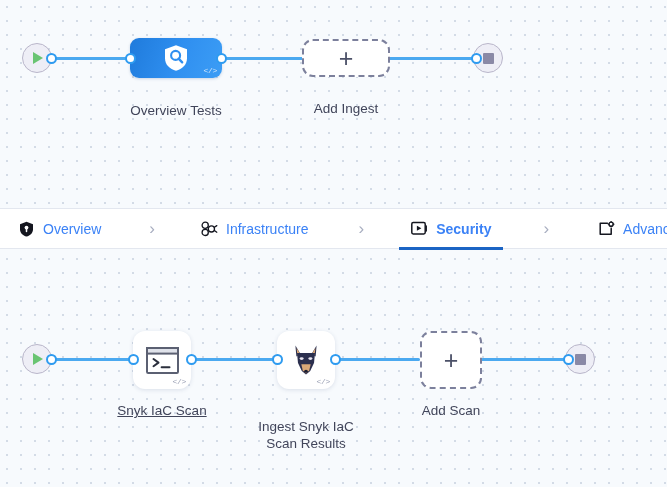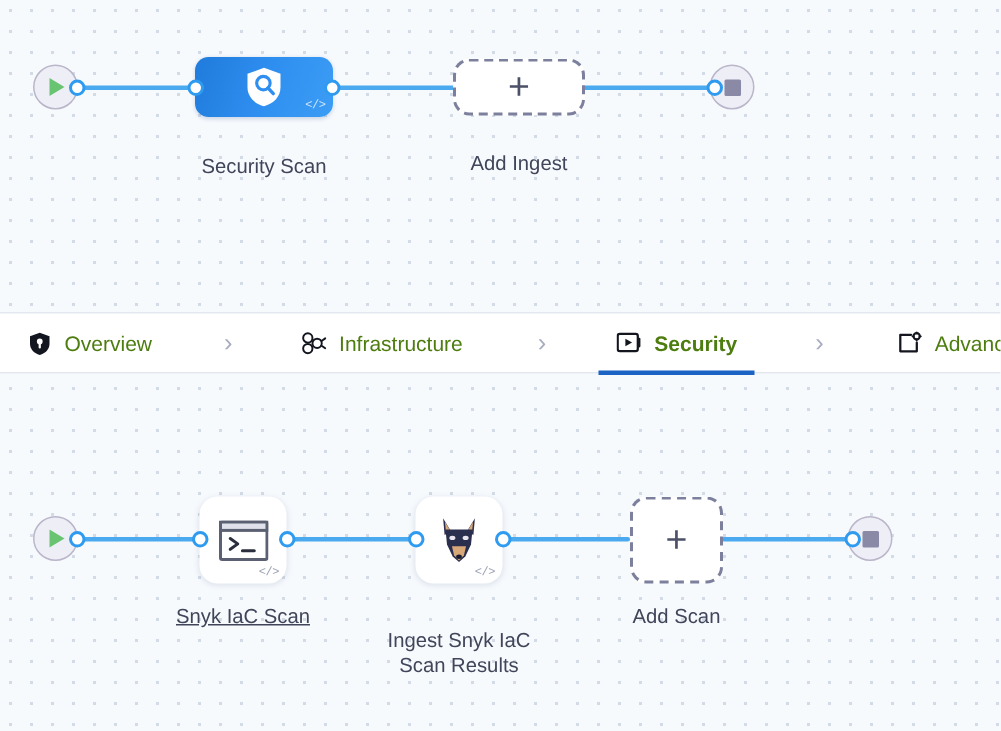--- a/index.html
+++ b/index.html
@@ -92,21 +92,21 @@
   .tabbar{
     position:absolute;left:0;top:208px;width:667px;height:41px;
     background:#ffffff;box-sizing:border-box;
     border-top:1px solid #e3e7ef;border-bottom:1px solid #e3e7ef;
     display:flex;align-items:center;
   }
   .tab{
     display:flex;align-items:center;gap:8px;height:40px;
     padding:0 2px;position:relative;box-sizing:border-box;
   }
-  .tab-label{font-size:14px;color:#4d7c0f;white-space:nowrap;}
+  .tab-label{font-size:14px;color:#3b82f6;white-space:nowrap;}
   .tab.active .tab-label{font-weight:bold;}
   .tab.active:after{
     content:"";position:absolute;left:-10px;right:-10px;bottom:-1px;
     height:3px;background:#1b64c4;
   }
   .tab-icon{display:flex;align-items:center;justify-content:center;width:17px;height:17px;}
   .chev{
     display:flex;align-items:center;justify-content:center;
     color:#a8aec0;font-size:17px;line-height:1;
   }
@@ -130,21 +130,21 @@
     <div class="node node-stage" style="left:130px;top:38px;">
       <svg width="26" height="28" viewBox="0 0 26 28">
         <path d="M13 1.2 L24 5.2 L24 14.2 C24 20.6 19.2 25.2 13 26.8 C6.8 25.2 2 20.6 2 14.2 L2 5.2 Z" fill="#ffffff"></path>
         <circle cx="12.6" cy="11.4" r="4.5" fill="none" stroke="#2f8ff0" stroke-width="2.1"></circle>
         <line x1="15.6" y1="14.6" x2="19.2" y2="18.4" stroke="#2f8ff0" stroke-width="2.3" stroke-linecap="round"></line>
       </svg>
       <span class="code-badge on-blue">&lt;/&gt;</span>
     </div>
     <div class="dot" style="left:125px;top:53px;"></div>
     <div class="dot" style="left:216px;top:53px;"></div>
-    <div class="nlabel" style="left:106px;top:102px;width:140px;">Security Scan</div>
+    <div class="nlabel" style="left:106px;top:102px;width:140px;">Overview Tests</div>
 
     <div class="node node-add node-add-stage" style="left:302px;top:39px;">
       <span class="plus">+</span>
     </div>
     <div class="nlabel" style="left:276px;top:100px;width:140px;">Add Ingest</div>
 
     <div class="dot" style="left:471px;top:53px;"></div>
     <div class="endcap" style="left:473px;top:43px;">
       <span class="stop-sq"></span>
     </div>

